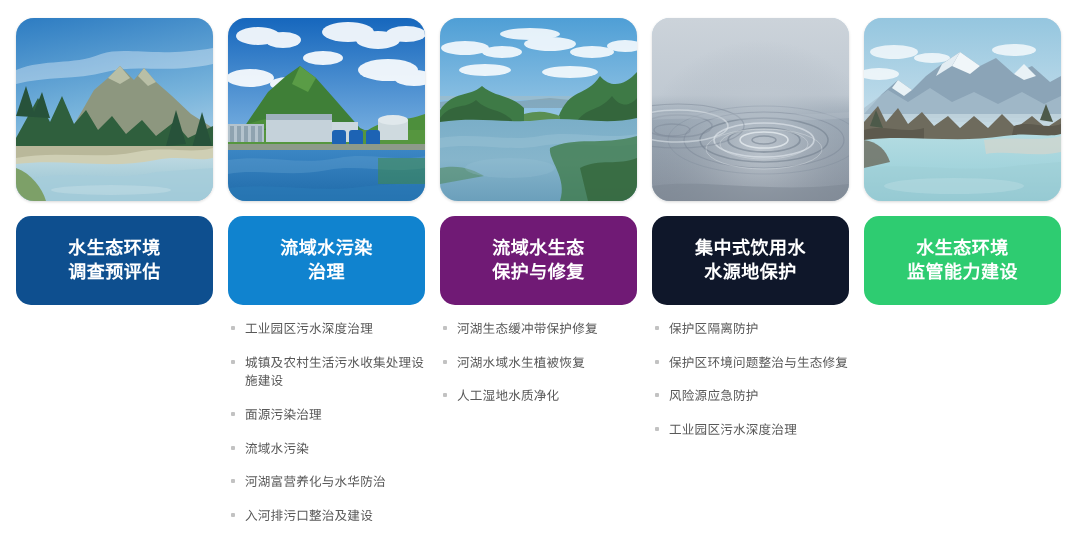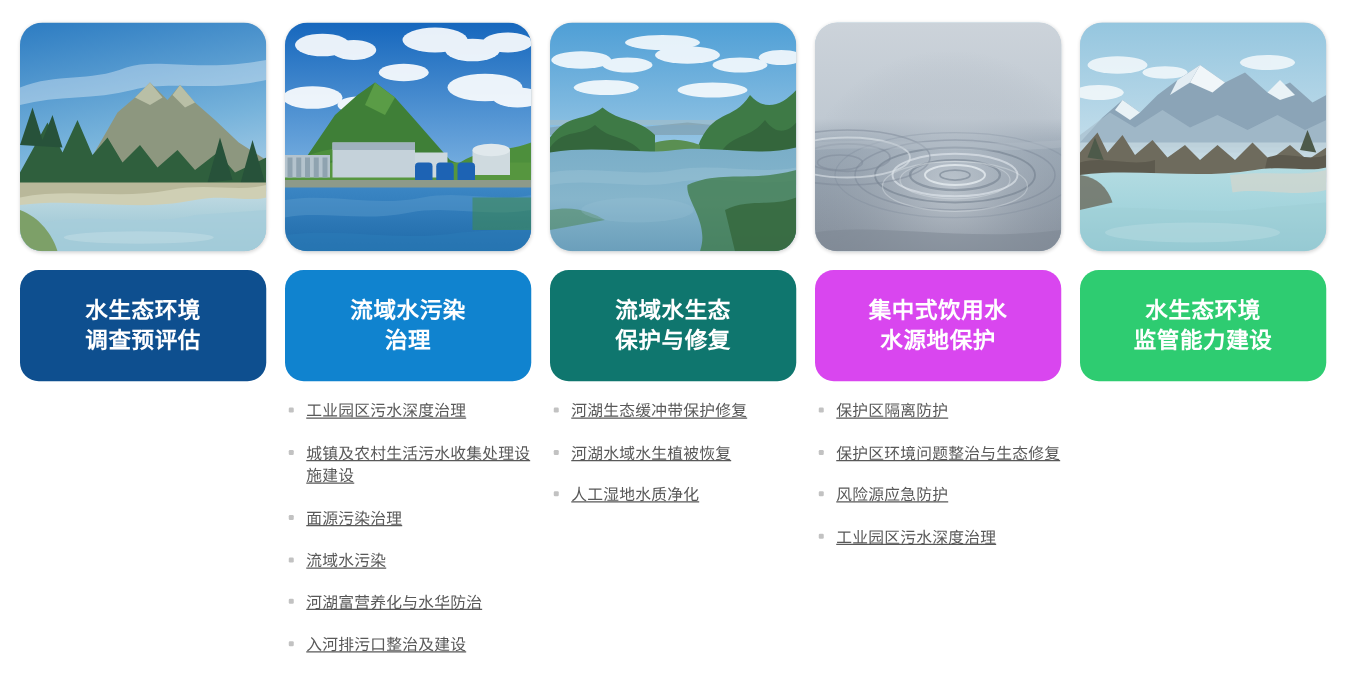--- a/index.html
+++ b/index.html
@@ -77,21 +77,20 @@
     width: 197px;
   }
   .bullets li {
     position: relative;
     padding-left: 17px;
     margin-bottom: 15px;
     font-size: 12.6px;
     line-height: 1.48;
     color: #595959;
     letter-spacing: 0.2px;
-    text-decoration: underline;
   }
   .bullets li:last-child { margin-bottom: 0; }
   .bullets li .dot {
     position: absolute;
     left: 3px;
     top: 6px;
     width: 4px;
     height: 4px;
     background: #c2c2c2;
     border-radius: 1px;
@@ -242,21 +241,21 @@
           <path d="M132 112 C144 86 158 96 172 78 C182 92 192 86 197 80 L197 140 L128 140 Z" fill="#34663c"></path>
           <path d="M84 96 C100 92 108 94 120 98 L120 108 L84 108 Z" fill="#5a8f52"></path>
           <path d="M0 104 C40 98 70 106 100 102 C130 98 165 108 197 100 L197 183 L0 183 Z" fill="url(#c3water)"></path>
           <path d="M0 120 C35 114 68 124 100 118 C132 112 166 122 197 116 L197 126 C166 132 132 122 100 128 C68 134 35 124 0 130 Z" fill="#a3c9da" opacity="0.35"></path>
           <path d="M110 130 C136 118 160 128 197 118 L197 183 L120 183 C128 160 108 142 110 130 Z" fill="#3e7a46" opacity="0.75"></path>
           <path d="M140 150 C160 140 178 148 197 140 L197 183 L148 183 Z" fill="#34663c" opacity="0.8"></path>
           <path d="M0 150 C20 146 34 152 44 158 L0 166 Z" fill="#4a8350" opacity="0.5"></path>
           <ellipse cx="70" cy="150" rx="45" ry="10" fill="#9cc3d6" opacity="0.25"></ellipse>
         </svg>
       </div>
-      <div class="title-pill" style="background-color: #0f766e;">流域水生态
+      <div class="title-pill" style="background-color: #701a75;">流域水生态
 保护与修复</div>
       <ul class="bullets">
           <li><span class="dot"></span><span>河湖生态缓冲带保护修复</span></li>
           <li><span class="dot"></span><span>河湖水域水生植被恢复</span></li>
           <li><span class="dot"></span><span>人工湿地水质净化</span></li>
         </ul>
     </div>
 
     <div class="column">
       <div class="photo">
@@ -291,21 +290,21 @@
             <ellipse cx="20" cy="112" rx="18" ry="6" stroke-width="1.3"></ellipse>
           </g>
           <g fill="none" stroke="#e8edf1" stroke-opacity="0.35">
             <ellipse cx="112" cy="126" rx="44" ry="15" stroke-width="1"></ellipse>
             <ellipse cx="112" cy="131" rx="58" ry="20" stroke-width="1"></ellipse>
           </g>
           <path d="M0 168 C50 160 120 176 197 166 L197 183 L0 183 Z" fill="#7b8592" opacity="0.5"></path>
           <path d="M0 96 C60 92 130 100 197 94 L197 100 C130 106 60 98 0 102 Z" fill="#b5bfc9" opacity="0.4"></path>
         </svg>
       </div>
-      <div class="title-pill" style="background-color: #d946ef;">集中式饮用水
+      <div class="title-pill" style="background-color: #0f172a;">集中式饮用水
 水源地保护</div>
       <ul class="bullets">
           <li><span class="dot"></span><span>保护区隔离防护</span></li>
           <li><span class="dot"></span><span>保护区环境问题整治与生态修复</span></li>
           <li><span class="dot"></span><span>风险源应急防护</span></li>
           <li><span class="dot"></span><span>工业园区污水深度治理</span></li>
         </ul>
     </div>
 
     <div class="column">

